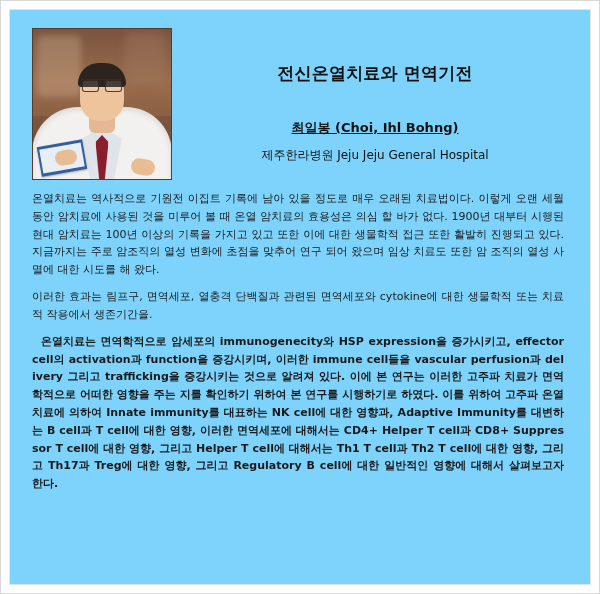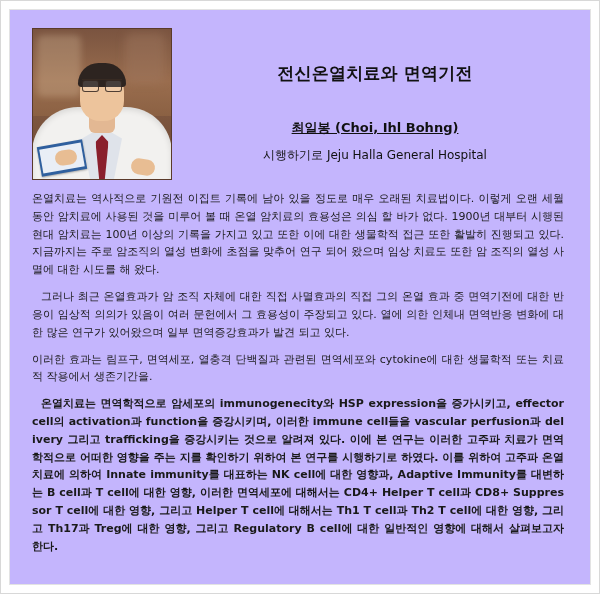--- a/index.html
+++ b/index.html
@@ -20,21 +20,21 @@
     background: #ffffff;
     border: 1px solid #d8d8d8;
     overflow: hidden;
   }
   .inner {
     position: absolute;
     left: 8px;
     top: 8px;
     right: 8px;
     bottom: 8px;
-    background: #c4b5fd;
+    background: #7dd3fc;
     border: 1px solid #e3e3e3;
     box-sizing: border-box;
     padding: 18px 26px 4px 22px;
   }
   .header {
     display: flex;
     align-items: flex-start;
     gap: 14px;
     margin-bottom: 10px;
   }
@@ -228,26 +228,25 @@
         <div class="book">
           <div class="pages"></div>
         </div>
         <div class="hand"></div>
         <div class="hand2"></div>
       </div>
 
       <div class="title-block">
         <div class="doc-title">전신온열치료와 면역기전</div>
         <div class="author">최일봉 (Choi, Ihl Bohng)</div>
-        <div class="affiliation">시행하기로 Jeju Halla General Hospital</div>
+        <div class="affiliation">제주한라병원 Jeju Jeju General Hospital</div>
       </div>
 
     </div>
 
     <div class="body-text">
       <p>온열치료는 역사적으로 기원전 이집트 기록에 남아 있을 정도로 매우 오래된 치료법이다. 이렇게 오랜 세월 동안 암치료에 사용된 것을 미루어 볼 때 온열 암치료의 효용성은 의심 할 바가 없다. 1900년 대부터 시행된 현대 암치료는 100년 이상의 기록을 가지고 있고 또한 이에 대한 생물학적 접근 또한 활발히 진행되고 있다. 지금까지는 주로 암조직의 열성 변화에 초점을 맞추어 연구 되어 왔으며 임상 치료도 또한 암 조직의 열성 사멸에 대한 시도를 해 왔다.</p>
-      <p class="indent">그러나 최근 온열효과가 암 조직 자체에 대한 직접 사멸효과의 직접 그의 온열 효과 중 면역기전에 대한 반응이 임상적 의의가 있음이 여러 문헌에서 그 효용성이 주장되고 있다. 열에 의한 인체내 면역반응 변화에 대한 많은 연구가 있어왔으며 일부 면역증강효과가 발견 되고 있다.</p>
       <p>이러한 효과는 림프구, 면역세포, 열충격 단백질과 관련된 면역세포와 cytokine에 대한 생물학적 또는 치료적 작용에서 생존기간을.</p>
       <p class="indent">온열치료는 면역학적으로 암세포의 immunogenecity와 HSP expression을 증가시키고, effector cell의 activation과 function을 증강시키며, 이러한 immune cell들을 vascular perfusion과 delivery 그리고 trafficking을 증강시키는 것으로 알려져 있다. 이에 본 연구는 이러한 고주파 치료가 면역학적으로 어떠한 영향을 주는 지를 확인하기 위하여 본 연구를 시행하기로 하였다. 이를 위하여 고주파 온열 치료에 의하여 Innate immunity를 대표하는 NK cell에 대한 영향과, Adaptive Immunity를 대변하는 B cell과 T cell에 대한 영향, 이러한 면역세포에 대해서는 CD4+ Helper T cell과 CD8+ Suppressor T cell에 대한 영향, 그리고 Helper T cell에 대해서는 Th1 T cell과 Th2 T cell에 대한 영향, 그리고 Th17과 Treg에 대한 영향, 그리고 Regulatory B cell에 대한 일반적인 영향에 대해서 살펴보고자 한다.</p>
     </div>
 
   </div>
 </div>
 
 </body></html>

